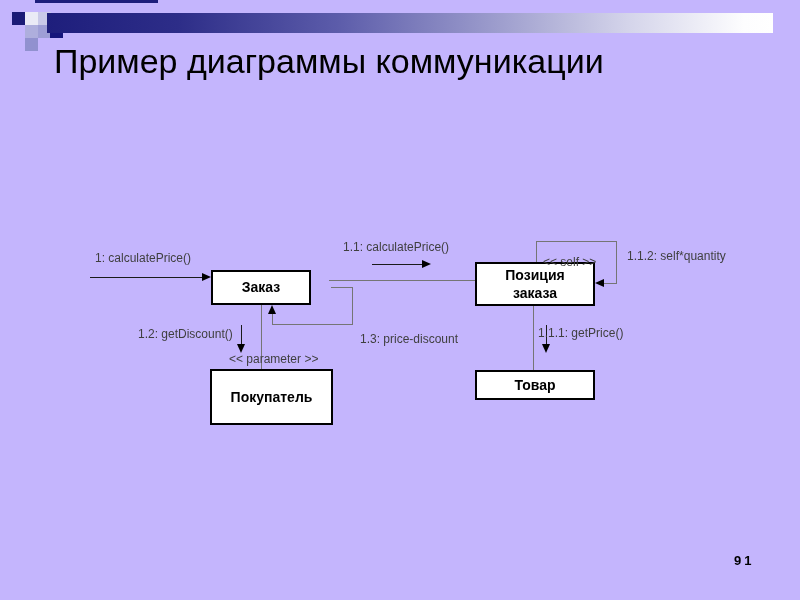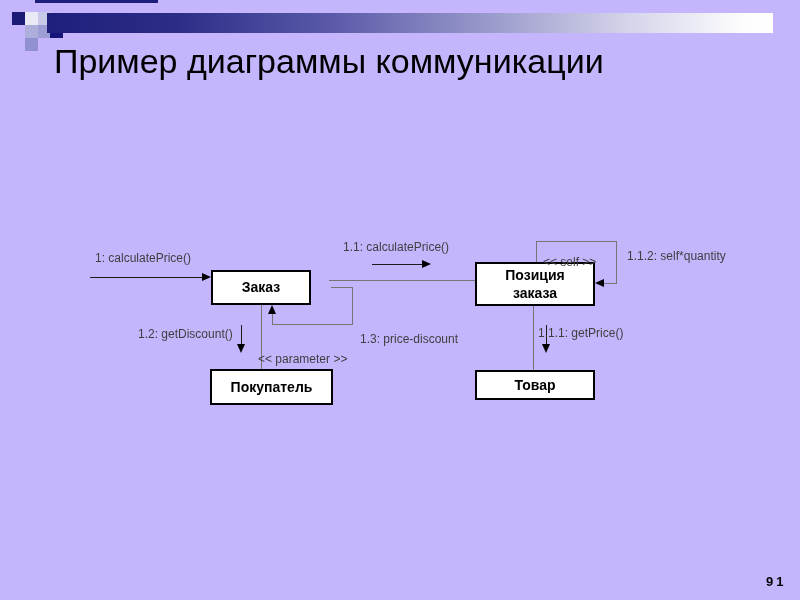--- a/index.html
+++ b/index.html
@@ -22,33 +22,33 @@
   .sq5 { left:38px; top:25px; background:#9e9ed6; }
   .sq6 { left:50px; top:25px; background:#15157b; }
   .sq7 { left:25px; top:38px; background:#9191cf; }
   
   .title {
     position:absolute; left:54px; top:42px; font-size:34px; font-weight:normal;
     color:#000; letter-spacing:0px; white-space:nowrap;
   }
   
   .page-number {
-    position:absolute; left:734px; top:574px; font-size:13px; font-weight:bold;
-    color:#000; letter-spacing:3px;margin-left:32px;
+    position:absolute; left:734px; top:553px; font-size:13px; font-weight:bold;
+    color:#000; letter-spacing:3px;
   }
   
   .box {
     position:absolute; background:#fff; border:2px solid #000;
     display:flex; flex-direction:column; align-items:center; justify-content:center;
     font-weight:bold; font-size:14px; color:#000; text-align:center; line-height:1.3;
     z-index:3;
   }
   .box-order      { left:211px; top:270px; width:100px; height:35px; }
   .box-order-item { left:475px; top:262px; width:120px; height:44px; }
-  .box-buyer      { left:210px; top:369px; width:123px; height:36px; }
+  .box-buyer      { left:210px; top:369px; width:123px; height:56px; }
   .box-product    { left:475px; top:370px; width:120px; height:30px; }
   .link { position:absolute; background:#757575; z-index:1; }
   .blk  { position:absolute; background:#1a1a1a; z-index:2; }
   .ah   { position:absolute; width:0; height:0; z-index:4; }
   .ah-right { border-top:4px solid transparent; border-bottom:4px solid transparent; border-left:9px solid #000; }
   .ah-left  { border-top:4px solid transparent; border-bottom:4px solid transparent; border-right:9px solid #000; }
   .ah-down  { border-left:4px solid transparent; border-right:4px solid transparent; border-top:9px solid #000; }
   .ah-up    { border-left:4px solid transparent; border-right:4px solid transparent; border-bottom:9px solid #000; }
   .msg {
     position:absolute; font-size:12px; color:#3f3f3f; white-space:nowrap; z-index:5;
@@ -114,20 +114,20 @@
 
     <div class="blk" style="left:546px; top:325px; width:1px; height:20px;"></div>
     <div class="ah ah-down" style="left:542px; top:344px;"></div>
 
     <div class="msg" style="left:95px;  top:251px;">1: calculatePrice()</div>
     <div class="msg" style="left:343px; top:240px;">1.1: calculatePrice()</div>
     <div class="msg" style="left:543px; top:219px;margin-top:36px;">&lt;&lt; self &gt;&gt;</div>
     <div class="msg" style="left:627px; top:249px;">1.1.2: self*quantity</div>
     <div class="msg" style="left:130px; top:327px;margin-left:8px;">1.2: getDiscount()</div>
     <div class="msg" style="left:338px; top:332px;margin-left:22px;">1.3: price-discount</div>
-    <div class="msg" style="left:258px; top:352px;">&lt;&lt; parameter &gt;&gt;</div>
+    <div class="msg" style="left:229px; top:352px;">&lt;&lt; parameter &gt;&gt;</div>
     <div class="msg" style="left:538px; top:326px;">1.1.1: getPrice()</div>
 
   </div>
 
   <div class="page-number">91</div>
 
 </div>
 
 </body></html>

